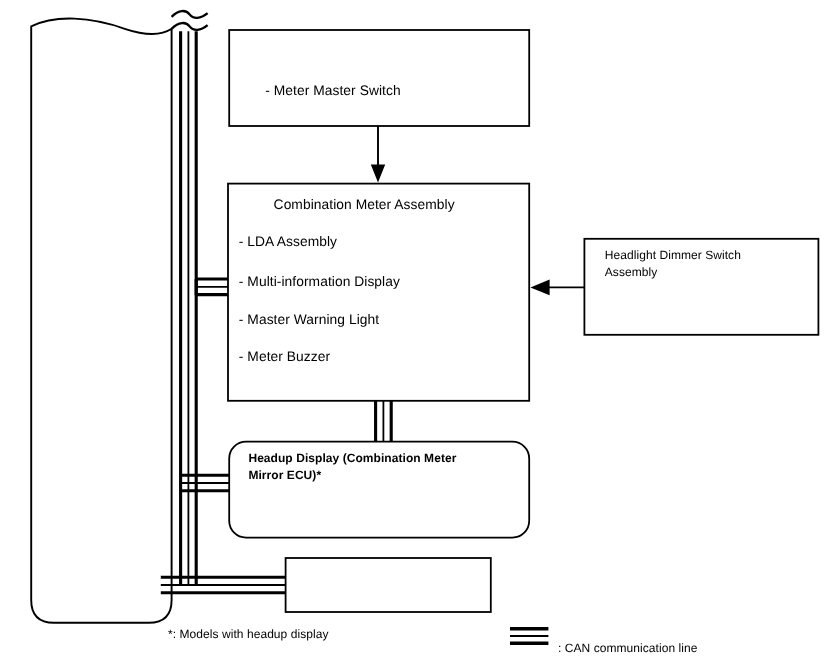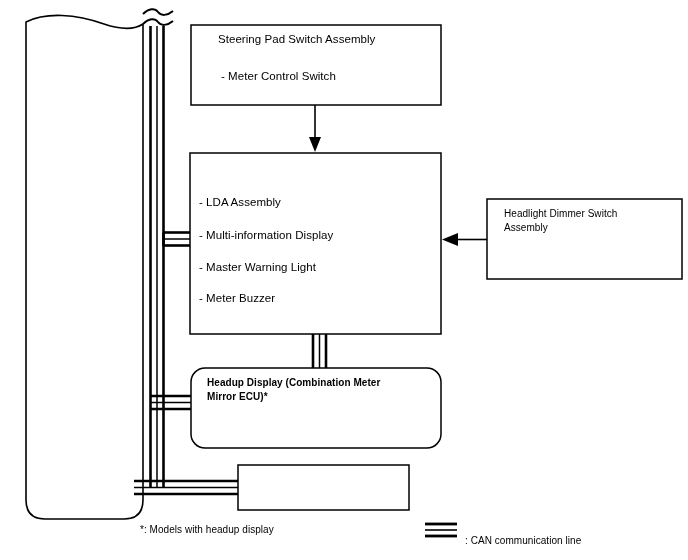--- a/index.html
+++ b/index.html
@@ -96,24 +96,24 @@
     <rect x="191" y="368" width="250" height="80" rx="14" ry="14" fill="#ffffff" stroke="#000000" stroke-width="1.5"></rect>
 
     <rect x="238" y="465" width="171" height="45" fill="#ffffff" stroke="#000000" stroke-width="1.5"></rect>
 
     <line x1="425" y1="524" x2="457" y2="524" stroke="#000000" stroke-width="2.8"></line>
     <line x1="425" y1="530" x2="457" y2="530" stroke="#000000" stroke-width="1.6"></line>
     <line x1="425" y1="536" x2="457" y2="536" stroke="#000000" stroke-width="2.8"></line>
   </svg>
 
 
-  <div class="lbl lbl-title" style="left:218px; top:32px; width:220px;">Steering Pad Switch Assembly</div>
 
-  <div class="lbl lbl-item" style="left:221px; top:69px; width:215px;">- Meter Control Switch</div>
+  <div class="lbl lbl-item" style="left:221px; top:69px; width:215px;">- Meter Master Switch</div>
 
+  <div class="lbl lbl-title" style="left:228px; top:164px; width:210px;">Combination Meter Assembly</div>
 
   <div class="lbl lbl-item" style="left:199px; top:195px; width:235px;">- LDA Assembly</div>
 
   <div class="lbl lbl-item" style="left:199px; top:228px; width:235px;">- Multi-information Display</div>
 
   <div class="lbl lbl-item" style="left:199px; top:291px; width:235px;">- Meter Buzzer</div>
 
   <div class="lbl lbl-item" style="left:199px; top:260px; width:235px;">- Master Warning Light</div>
 
   <div class="lbl" style="left:504px; top:207px; width:180px;">Headlight Dimmer Switch

